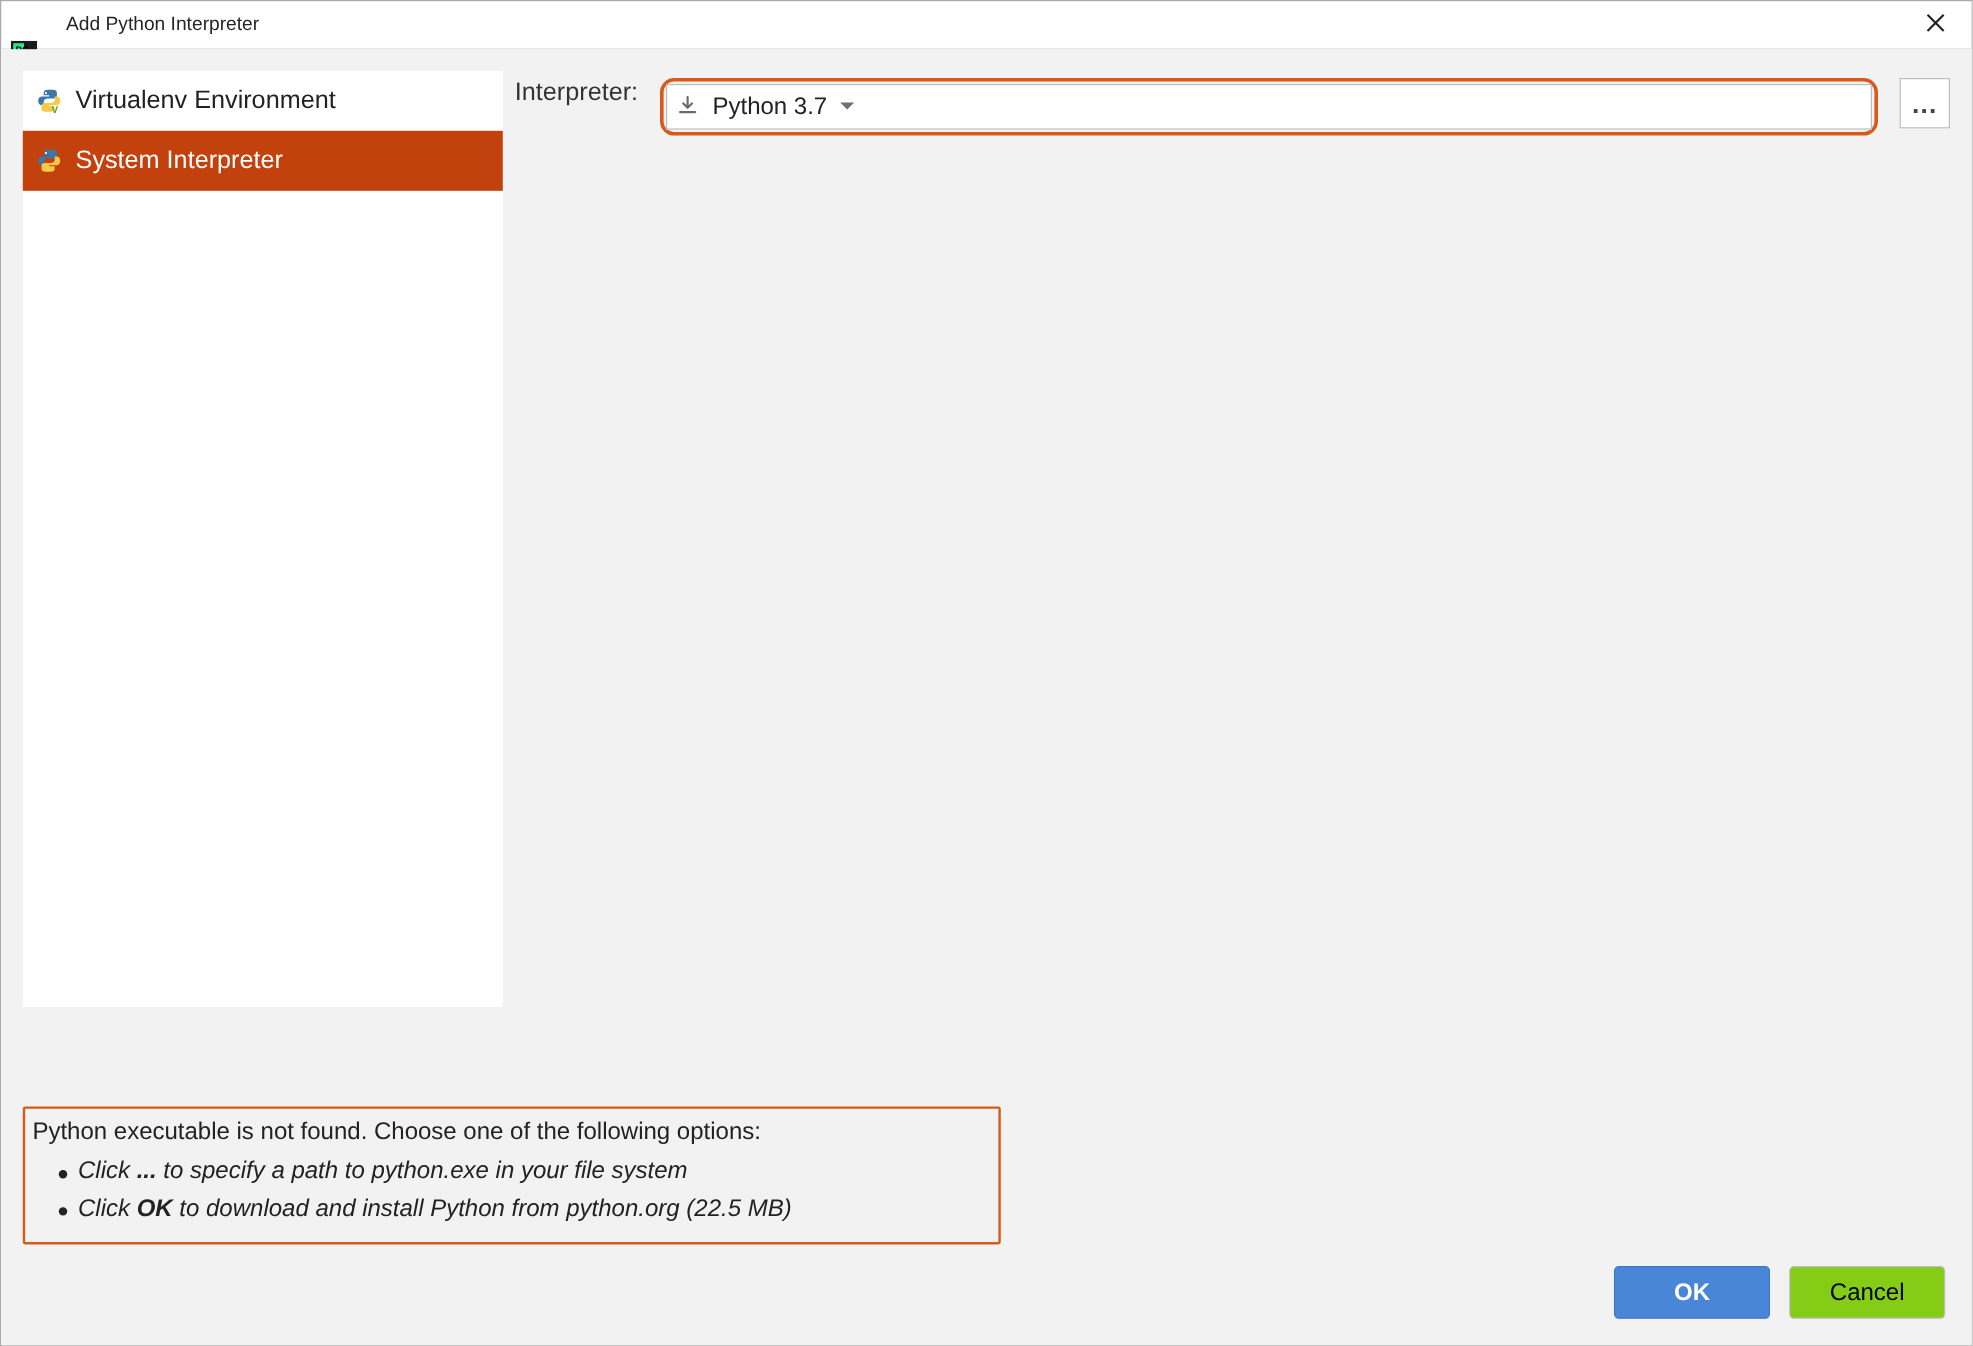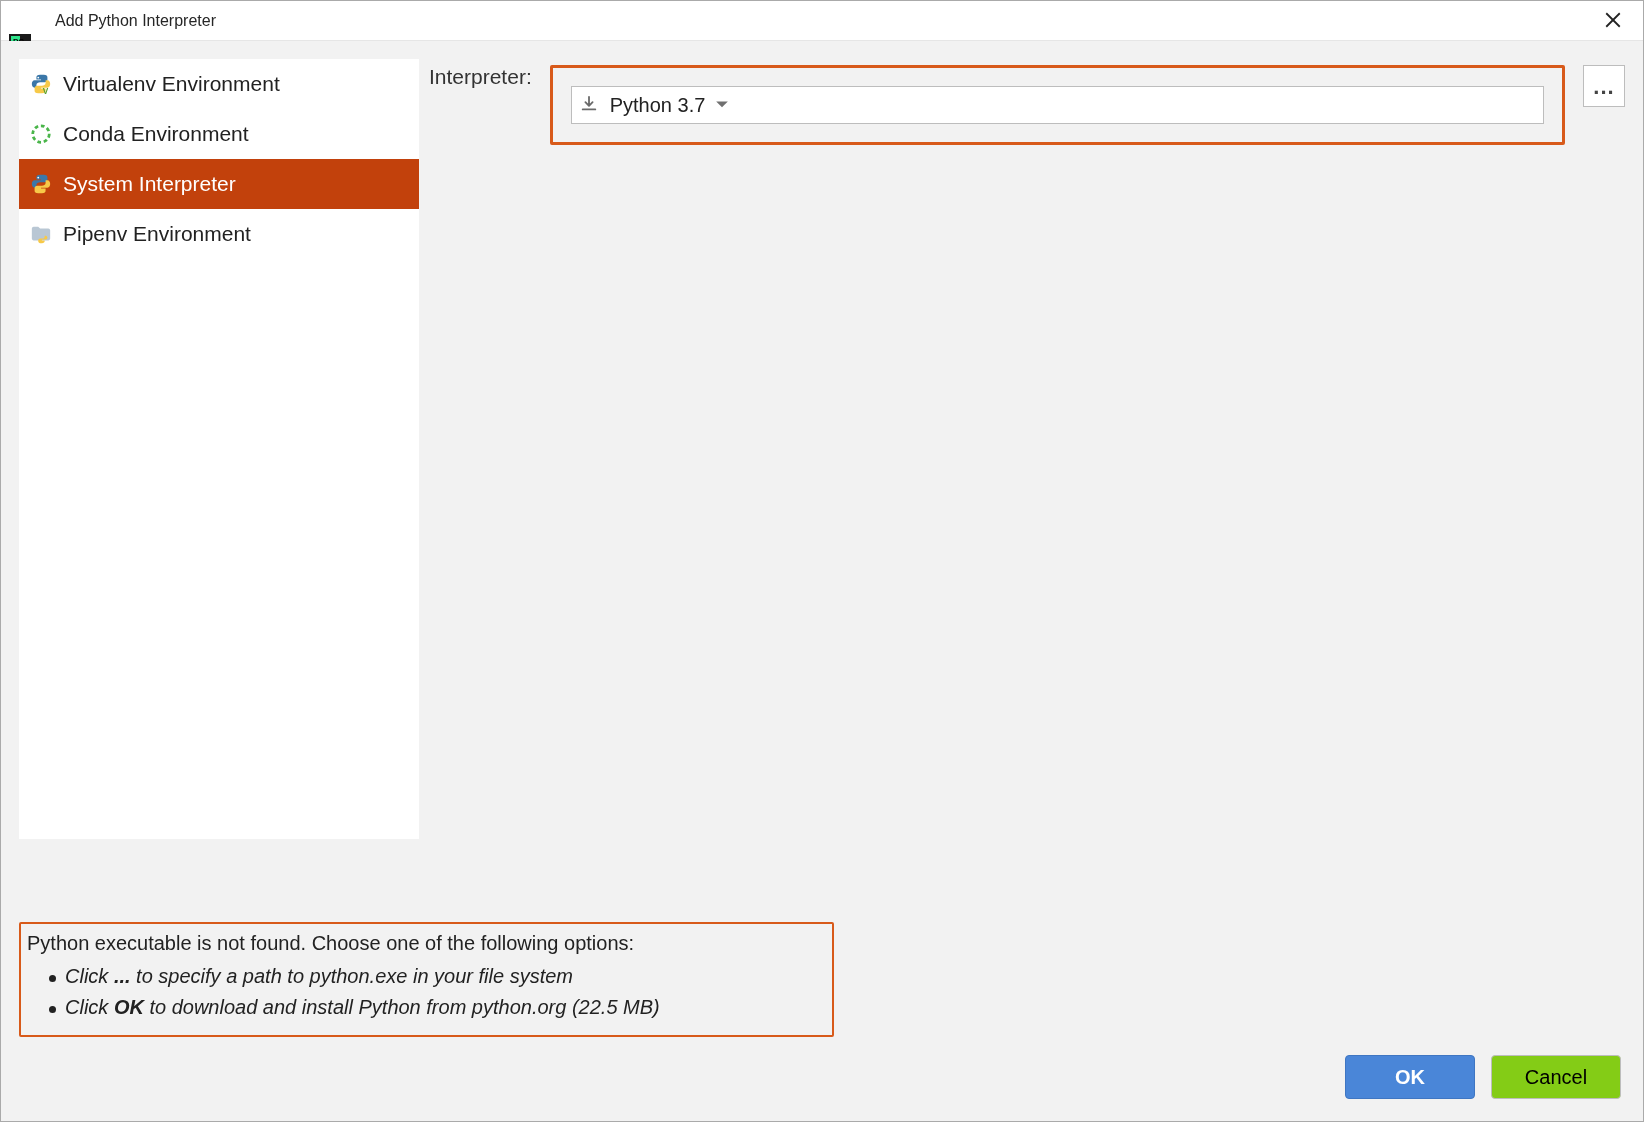--- a/index.html
+++ b/index.html
@@ -96,22 +96,22 @@
     height: 56px;
     padding-top: 6px;
   }
   .field-label {
     font-size: 21px;
     color: #333;
   }
   .dropdown-wrap {
     flex: 1;
     border: 3px solid #d85a1a;
-    border-radius: 2px;
-    padding: 18px;
+    border-radius: 12px;
+    padding: 2px;
   }
   .dropdown {
     background: #fff;
     border: 1px solid #bdbdbd;
     height: 38px;
     display: flex;
     align-items: center;
     padding: 0 8px;
     gap: 10px;
     cursor: pointer;
@@ -238,46 +238,29 @@
           <span class="icon">
             <svg viewBox="0 0 24 24" width="22" height="22">
               <path d="M11 2c-3 0-4 1-4 3v2h5v1H5c-2 0-3 2-3 4s1 4 3 4h2v-3c0-2 2-3 4-3h5c2 0 3-1 3-3V5c0-2-1-3-4-3h-4z" fill="#3b77a8"></path>
               <path d="M13 22c3 0 4-1 4-3v-2h-5v-1h7c2 0 3-2 3-4s-1-4-3-4h-2v3c0 2-2 3-4 3H8c-2 0-3 1-3 3v2c0 2 1 3 4 3h4z" fill="#f7c948"></path>
               <circle cx="9" cy="5" r="1" fill="#fff"></circle>
               <text x="14" y="23" font-size="9" font-weight="bold" fill="#5aa02c">V</text>
             </svg>
           </span>
           <span>Virtualenv Environment</span>
         </div>
-        <div class="side-item">
-          <span class="icon">
-            <svg viewBox="0 0 24 24" width="22" height="22">
-              <circle cx="12" cy="12" r="9" fill="none" stroke="#4ab54a" stroke-width="3" stroke-dasharray="4 3"></circle>
-            </svg>
-          </span>
-          <span>Conda Environment</span>
-        </div>
         <div class="side-item selected">
           <span class="icon">
             <svg viewBox="0 0 24 24" width="22" height="22">
               <path d="M11 2c-3 0-4 1-4 3v2h5v1H5c-2 0-3 2-3 4s1 4 3 4h2v-3c0-2 2-3 4-3h5c2 0 3-1 3-3V5c0-2-1-3-4-3h-4z" fill="#3b77a8"></path>
               <path d="M13 22c3 0 4-1 4-3v-2h-5v-1h7c2 0 3-2 3-4s-1-4-3-4h-2v3c0 2-2 3-4 3H8c-2 0-3 1-3 3v2c0 2 1 3 4 3h4z" fill="#f7c948"></path>
               <circle cx="9" cy="5" r="1" fill="#fff"></circle>
             </svg>
           </span>
           <span>System Interpreter</span>
-        </div>
-        <div class="side-item">
-          <span class="icon">
-            <svg viewBox="0 0 24 24" width="22" height="22">
-              <path d="M2 6c0-1 1-2 2-2h5l2 2h9c1 0 2 1 2 2v9c0 1-1 2-2 2H4c-1 0-2-1-2-2V6z" fill="#b9c7d4"></path>
-              <path d="M13 22c2 0 3-1 3-2v-1h-3v-1h4c1 0 2-1 2-2s-1-2-2-2h-1v1c0 1-1 2-2 2h-3c-1 0-2 1-2 2v1c0 1 1 2 2 2h2z" fill="#f7c948"></path>
-            </svg>
-          </span>
-          <span>Pipenv Environment</span>
         </div>
       </div>
 
       <div class="right-panel">
         <div class="field-row">
           <span class="field-label">Interpreter:</span>
           <div class="dropdown-wrap">
             <div class="dropdown">
               <span class="dl-icon">
                 <svg viewBox="0 0 20 20" width="18" height="18">

